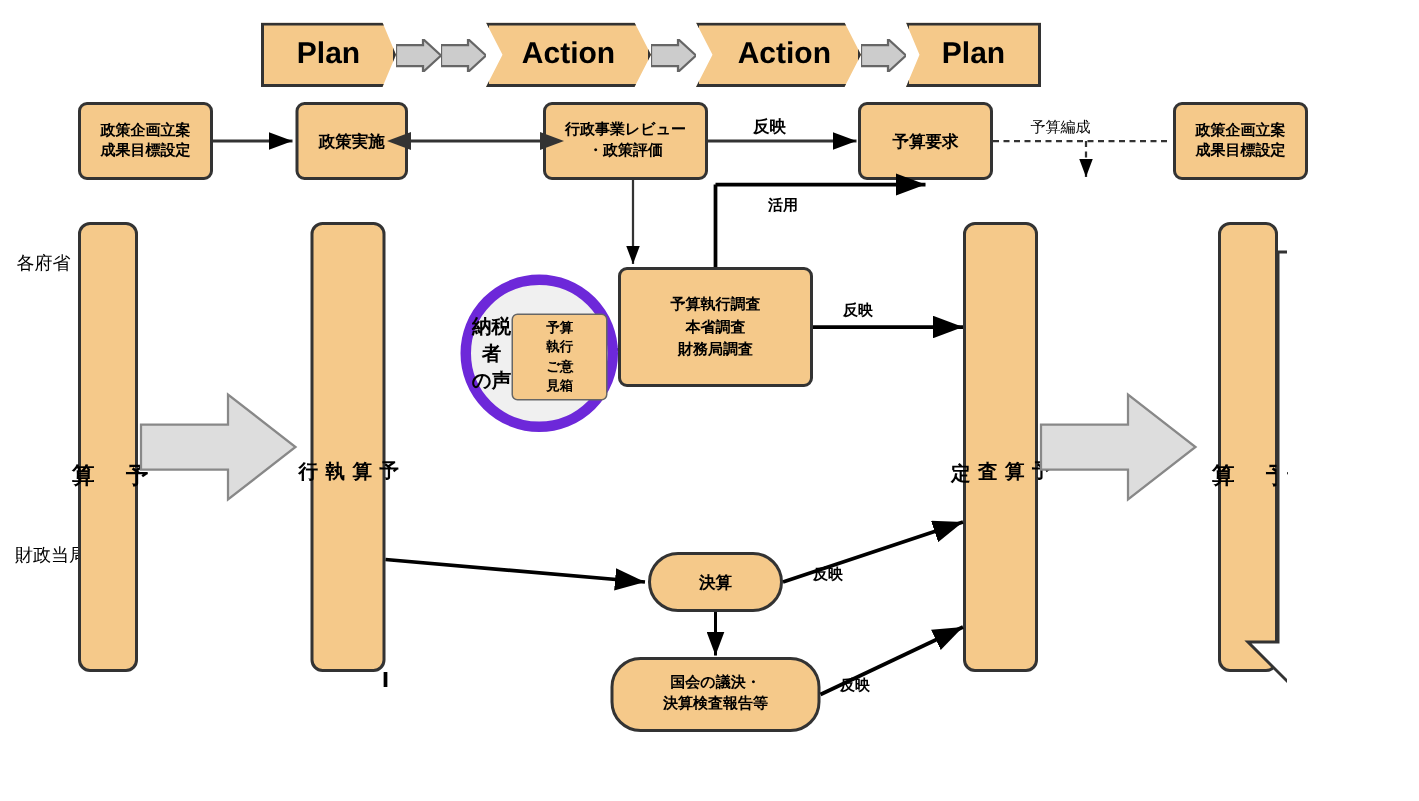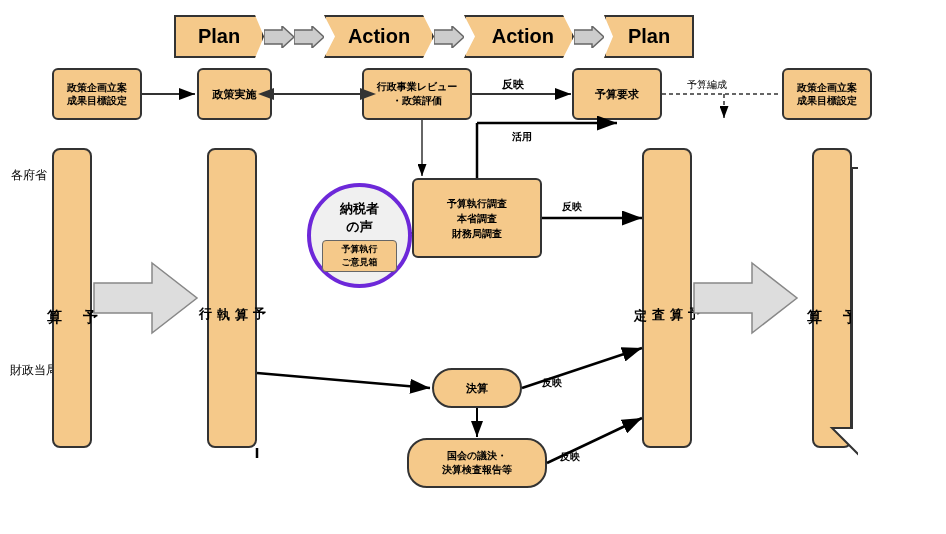--- a/index.html
+++ b/index.html
@@ -107,30 +107,30 @@
       font-weight: bold;
       display: flex;
       align-items: center;
       justify-content: center;
       writing-mode: vertical-rl;
       text-orientation: mixed;
       position: absolute;
       letter-spacing: 2px;
     }
     .circle-box {
-      border: 4px solid #6d28d9;
+      border: 7px solid #6d28d9;
       border-radius: 50%;
       background: #f0f0f0;
       text-align: center;
       font-size: 11px;
       display: flex;
       align-items: center;
       justify-content: center;
       position: absolute;
-      flex-direction: column;
+      flex-direction: row;
     }
   </style>
 </head>
 <body>
 
 <div class="diagram">
 
   <div class="top-row">
     <div class="pdca-box first" style="font-size:20px; min-width:90px; padding: 8px 14px;">Plan</div>
     <div style="width:30px; display:flex; align-items:center; justify-content:center;">

